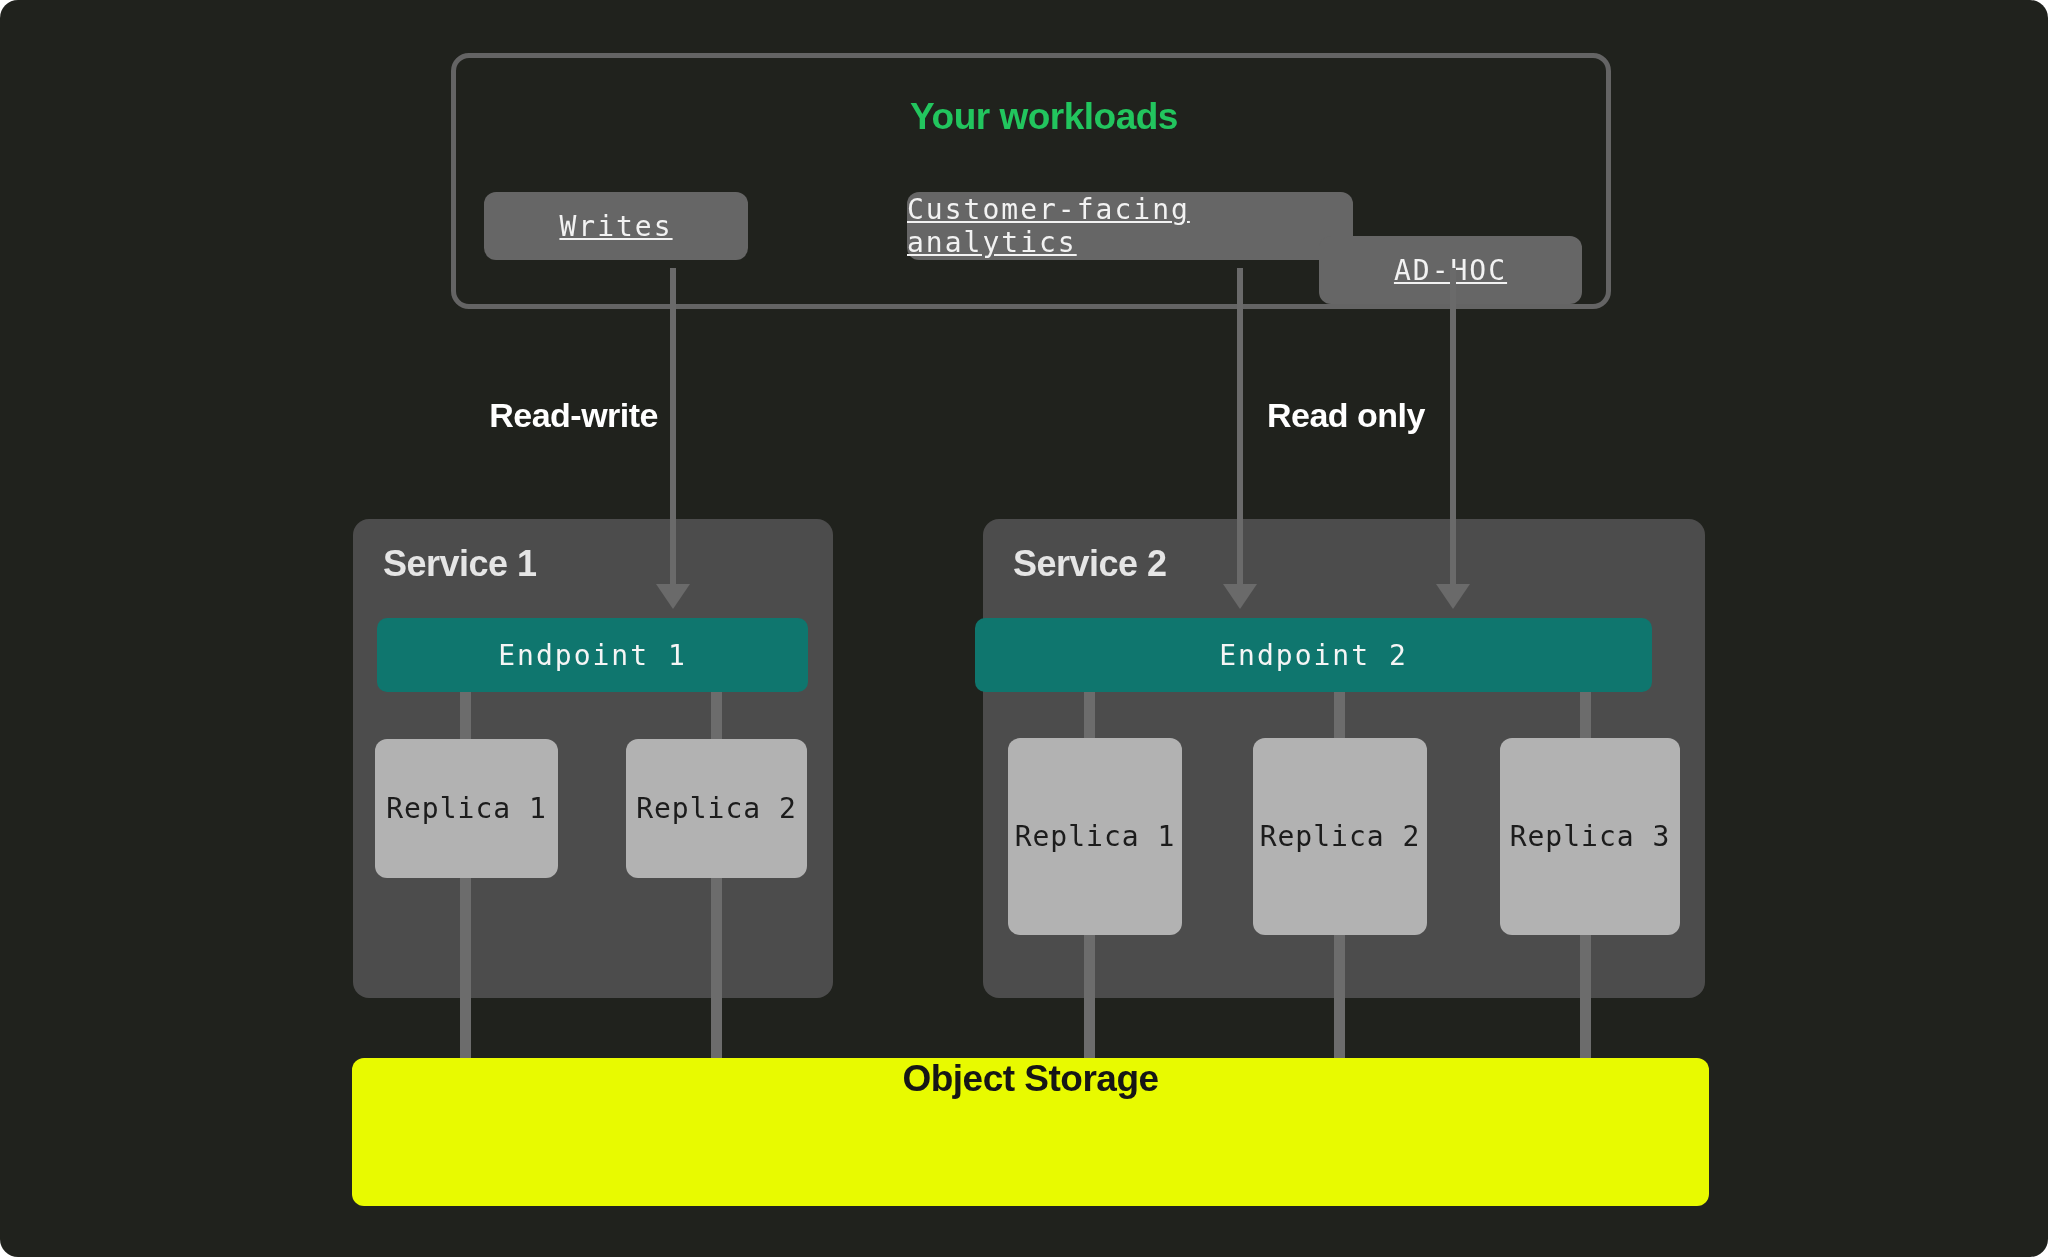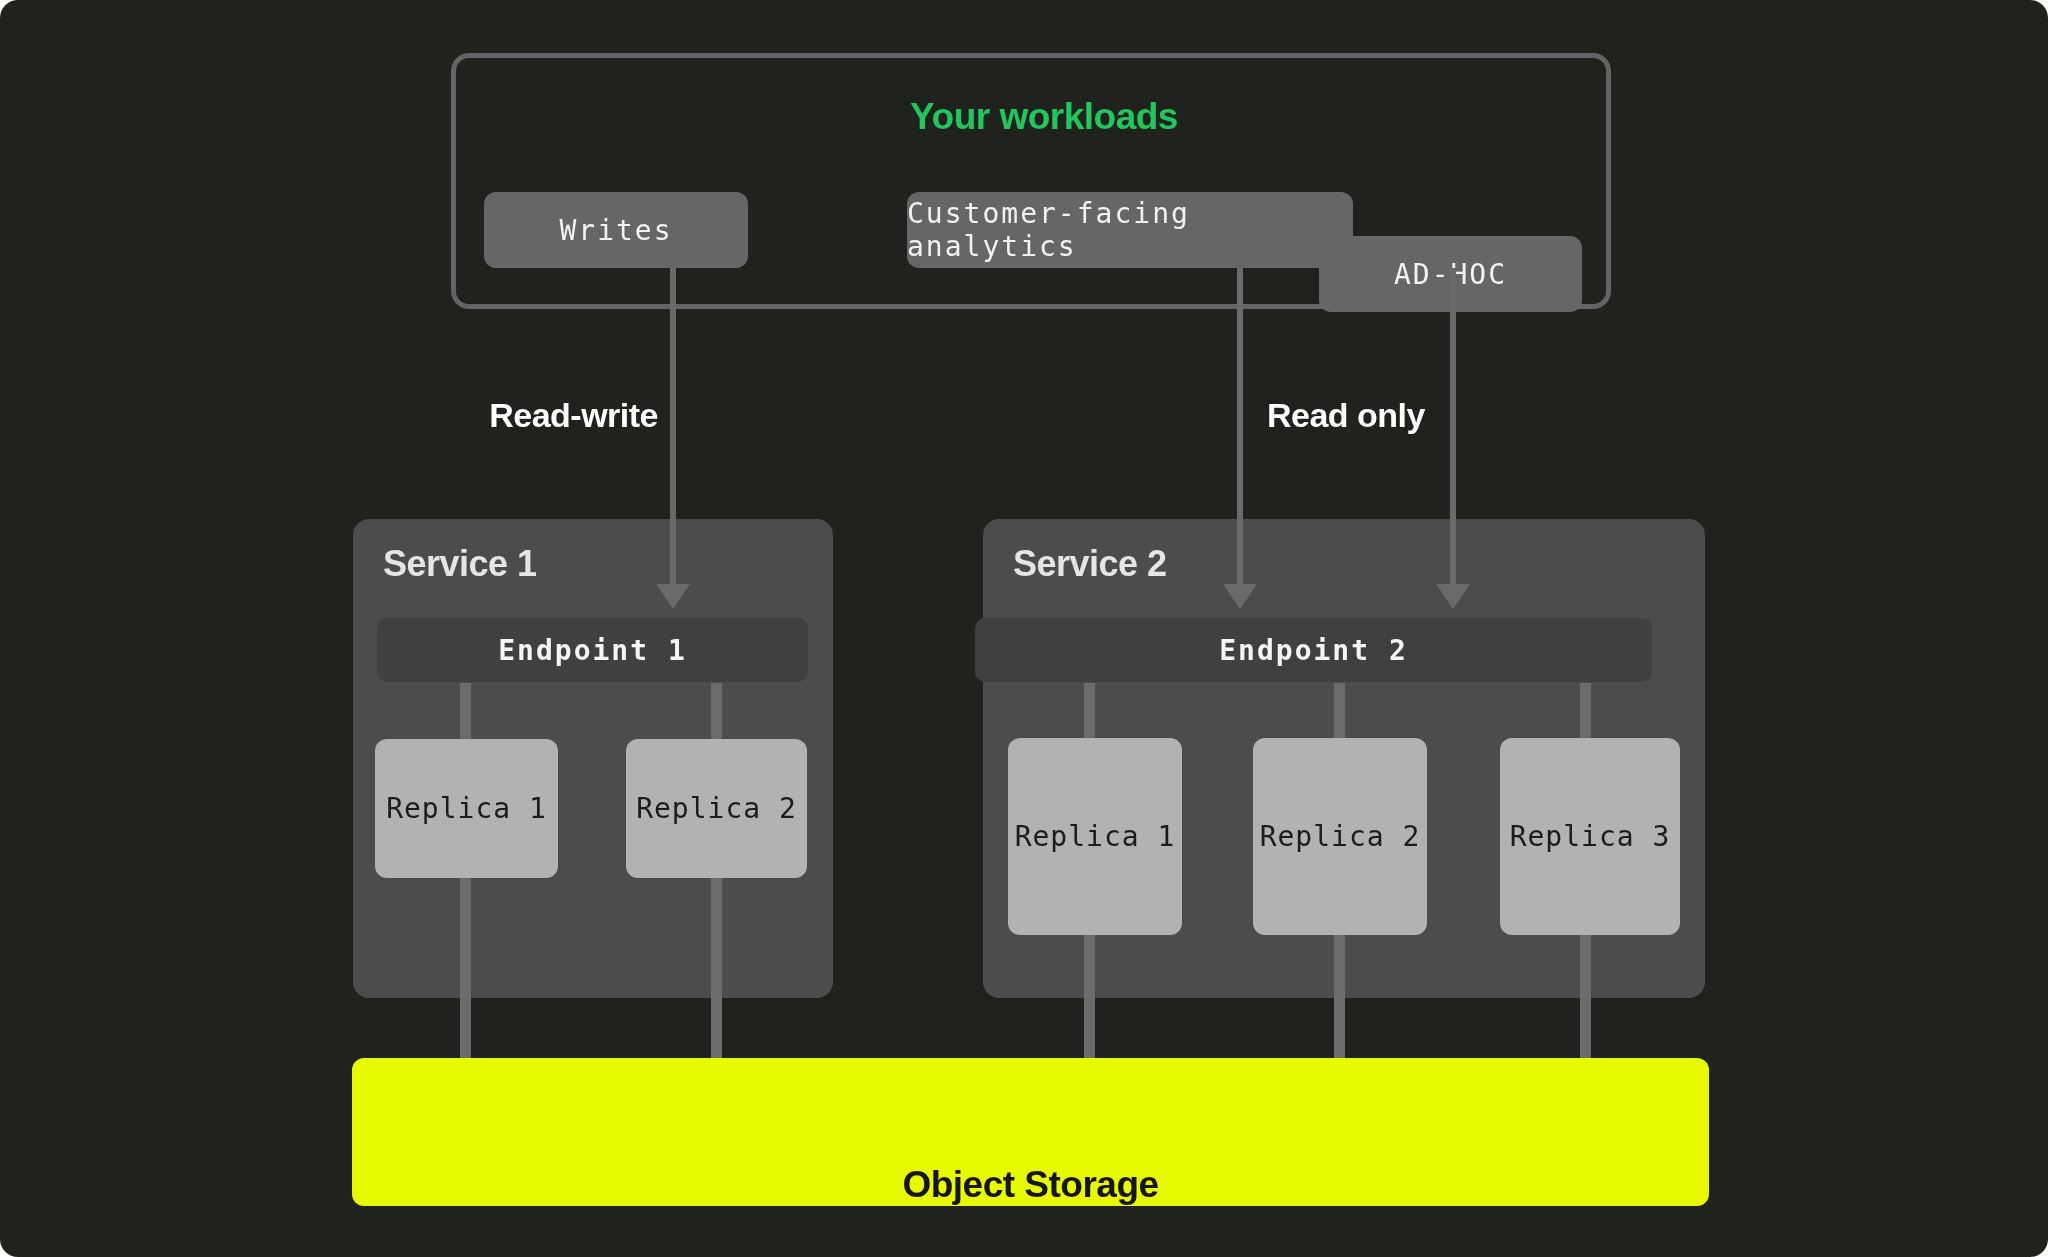--- a/index.html
+++ b/index.html
@@ -11,24 +11,24 @@
   
   .workloads-box{
     position:absolute;left:451px;top:53px;width:1160px;height:256px;
     border:5px solid #646464;border-radius:18px;box-sizing:border-box;
   }
   .workloads-title{
     position:absolute;left:464px;top:96px;width:1160px;
     text-align:center;color:#22c55e;font-size:37px;font-weight:bold;letter-spacing:-0.5px;
   }
   .chip{
-    position:absolute;top:192px;height:76px;background:#666666;border-radius:12px;
+    position:absolute;top:192px;height:68px;background:#666666;border-radius:12px;
     color:#f2f2f2;font-family:"DejaVu Sans Mono","Liberation Mono",monospace;
     font-size:28px;letter-spacing:2px;
-    display:flex;align-items:center;justify-content:center;box-sizing:border-box;
+    display:flex;align-items:center;justify-content:center;box-sizing:border-box;text-decoration:underline;
   }
   .chip-writes{left:484px;width:264px;}
   .chip-cfa{left:907px;width:446px;}
   .chip-adhoc{left:1319px;width:263px;margin-top:44px;}
   
   .service{position:absolute;top:519px;height:479px;background:#4c4c4c;border-radius:16px;}
   .service-1{left:353px;width:480px;}
   .service-2{left:983px;width:722px;}
   .service-name{
     position:absolute;color:#e5e5e5;font-size:36px;font-weight:bold;letter-spacing:-0.5px;
@@ -60,24 +60,24 @@
   .c-s1-r1-dn{left:460px;top:878px;height:180px;}
   .c-s1-r2-dn{left:711px;top:878px;height:180px;}
   .c-s2-r1-up{left:1084px;top:683px;height:55px;}
   .c-s2-r2-up{left:1334px;top:683px;height:55px;}
   .c-s2-r3-up{left:1580px;top:683px;height:55px;}
   .c-s2-r1-dn{left:1084px;top:935px;height:123px;}
   .c-s2-r2-dn{left:1334px;top:935px;height:123px;}
   .c-s2-r3-dn{left:1580px;top:935px;height:123px;}
   
   .endpoint{
-    position:absolute;top:618px;height:64px;background:#404040;border-radius:10px;
+    position:absolute;top:618px;height:74px;background:#0f766e;border-radius:10px;
     color:#f5f5f5;font-family:"DejaVu Sans Mono","Liberation Mono",monospace;
     font-size:28px;letter-spacing:2px;
-    display:flex;align-items:center;justify-content:center;font-weight:bold;
+    display:flex;align-items:center;justify-content:center;
   }
   .endpoint-1{left:377px;width:431px;}
   .endpoint-2{left:975px;width:677px;text-align:right;}
   
   .replica{
     position:absolute;background:#b2b2b2;border-radius:12px;
     color:#1c1c1c;font-family:"DejaVu Sans Mono","Liberation Mono",monospace;
     font-size:28px;letter-spacing:1px;
     display:flex;align-items:center;justify-content:center;
   }
@@ -85,21 +85,21 @@
   .s2-replica{top:738px;height:197px;}
   .s1-r1{left:375px;width:183px;}
   .s1-r2{left:626px;width:181px;}
   .s2-r1{left:1008px;width:174px;}
   .s2-r2{left:1253px;width:174px;}
   .s2-r3{left:1500px;width:180px;}
   
   .storage-bar{
     position:absolute;left:352px;top:1058px;width:1357px;height:148px;
     background:#e8fa00;border-radius:12px;
-    display:flex;align-items:flex-end;justify-content:center;
+    display:flex;align-items:flex-start;justify-content:center;
     color:#161616;font-size:37px;font-weight:bold;letter-spacing:-0.5px;
   }
 </style>
 </head>
 <body>
 
 <div class="canvas">
 
   <div class="workloads-box"></div>
   <div class="workloads-title">Your workloads</div>

